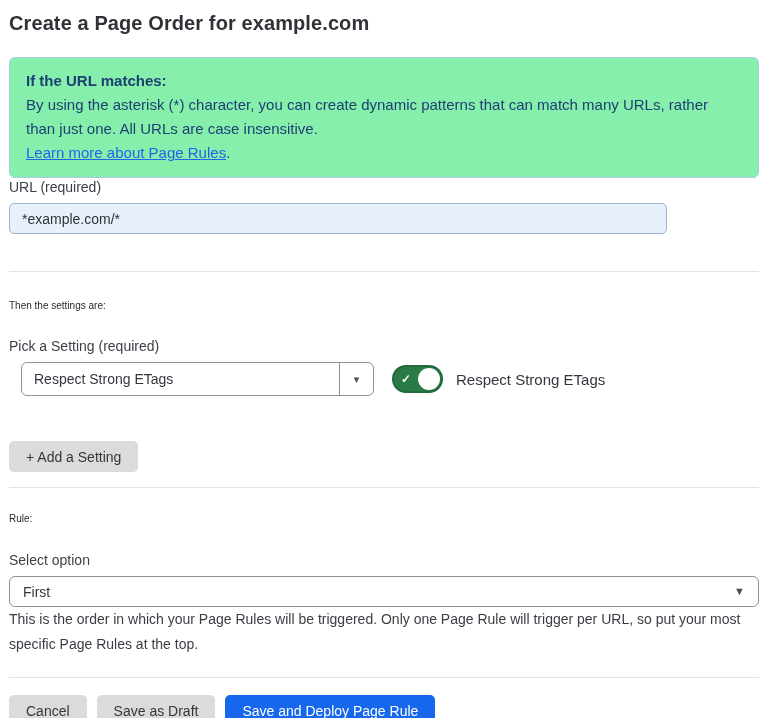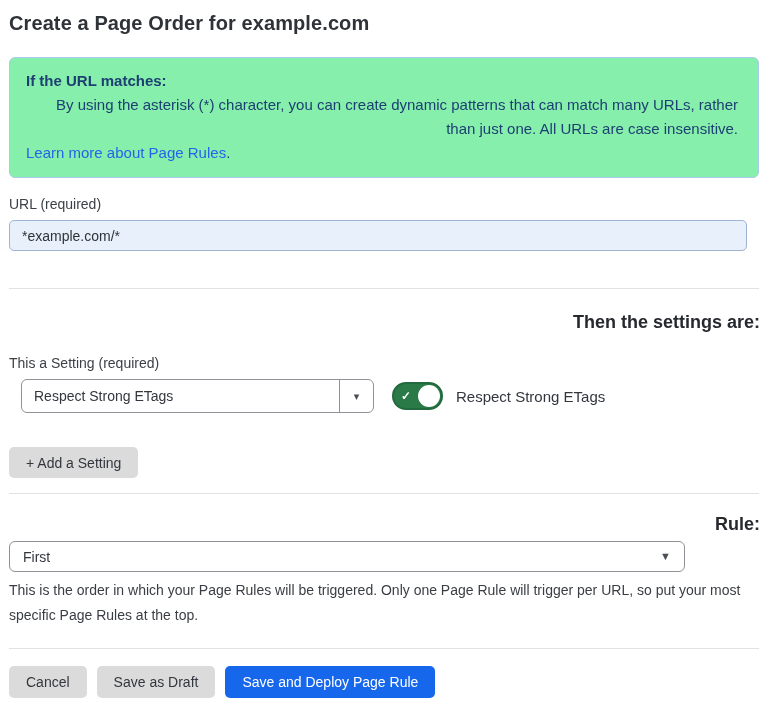--- a/index.html
+++ b/index.html
@@ -24,34 +24,34 @@
     width: 750px;
     background: #86efac;
     border: 1px solid #abc9ea;
     border-radius: 6px;
     padding: 11px 16px 12px 16px;
     color: #1d3f72;
     font-size: 15px;
     line-height: 24px;
   }
   .info-heading { font-weight: 700; }
-  .info-body { max-width: 712px; text-align: right; }
-  .info-link { color: #2563eb; cursor: pointer; }
+  .info-body { max-width: 712px; }
+  .info-link { color: #2563eb; text-decoration: underline; cursor: pointer; }
   .info-period { color: #1d3f72; }
 
   .field-label {
     display: block;
     font-size: 14px; color: #3d4147;
     line-height: 18px;
   }
-  .url-label { margin-top: 17px; }
+  .url-label { }
 
   .url-input {
     margin-top: 7px;
-    width: 738px; height: 31px;
+    width: 658px; height: 31px;
     background: #e8f0fb;
     border: 1px solid #9fb4d1;
     border-radius: 5px;
     padding: 0 12px;
     font-family: "Liberation Sans", sans-serif;
     font-size: 14px; color: #2f3338;
     outline: none;
     display: block;
   }
 
@@ -59,23 +59,22 @@
     border: none;
     border-top: 1px solid #e1e2e4;
     width: 750px;
     height: 0;
   }
   .divider-1 { margin-top: 37px; }
   .divider-2 { margin-top: 15px; }
   .divider-3 { margin-top: 20px; }
 
   h2.section-heading {
-    font-size: 18px; font-weight: 700; color: #26292e;
+    font-size: 10px; font-weight: 400; color: #26292e;
     line-height: 19px;
-    text-align: right;
   }
   .settings-heading { margin-top: 24px; }
   .order-heading { margin-top: 21px; }
 
   .pick-setting-label { margin-top: 22px; }
   .select-option-label { margin-top: 23px; }
 
   .setting-row {
     margin-top: 7px;
     display: flex; align-items: center; padding-left: 12px;
@@ -133,37 +132,36 @@
     border-radius: 5px;
     font-family: "Liberation Sans", sans-serif;
     font-size: 14px;
     height: 32px;
     padding: 0 17px;
     cursor: pointer;
     line-height: 32px;
   }
   .btn-gray { background: #dbdbdb; color: #33373d; }
   .btn-blue { background: #1667eb; color: #ffffff; }
-  .add-setting-btn { margin-top: 34px; height: 31px; }
+  .add-setting-btn { margin-top: 45px; height: 31px; }
 
   .order-select {
     margin-top: 7px;
-    width: 676px; height: 31px;
+    width: 750px; height: 31px;
     background: #fff;
     border: 1px solid #8f9297;
     border-radius: 6px;
     display: flex; align-items: center;
     padding: 0 13px;
     cursor: pointer;
     font-size: 14px; color: #33373d;
   }
   .order-select .spacer { flex: 1; }
 
   .help-text {
-    margin-top: 6px;
     width: 745px;
     font-size: 14px; color: #3a3e44;
     line-height: 25px;
   }
 
   .actions {
     margin-top: 17px;
     display: flex; align-items: center;
   }
   .actions .btn + .btn { margin-left: 10px; }
@@ -181,21 +179,21 @@
     <div class="info-link-line"><a class="info-link">Learn more about Page Rules</a><span class="info-period">.</span></div>
   </div>
 
   <label class="field-label url-label">URL (required)</label>
   <input type="text" class="url-input" value="*example.com/*" style="">
 
   <hr class="divider divider-1">
 
   <h2 class="section-heading settings-heading">Then the settings are:</h2>
 
-  <label class="field-label pick-setting-label">This a Setting (required)</label>
+  <label class="field-label pick-setting-label">Pick a Setting (required)</label>
 
   <div class="setting-row">
     <div class="setting-select">
       <span class="setting-select-value">Respect Strong ETags</span>
       <span class="setting-select-arrow-box">
         <span class="arrow-down">▾</span>
       </span>
     </div>
     <div class="toggle">
       <span class="toggle-check">✓</span>
@@ -203,20 +201,21 @@
     </div>
     <span class="toggle-label">Respect Strong ETags</span>
   </div>
 
   <button class="btn btn-gray add-setting-btn">+ Add a Setting</button>
 
   <hr class="divider divider-2">
 
   <h2 class="section-heading order-heading">Rule:</h2>
 
+  <label class="field-label select-option-label">Select option</label>
 
   <div class="order-select">
     <span>First</span>
     <span class="spacer"></span>
     <span class="arrow-down">▼</span>
   </div>
 
   <p class="help-text">This is the order in which your Page Rules will be triggered. Only one Page Rule will trigger per URL, so put your most specific Page Rules at the top.</p>
 
   <hr class="divider divider-3">

